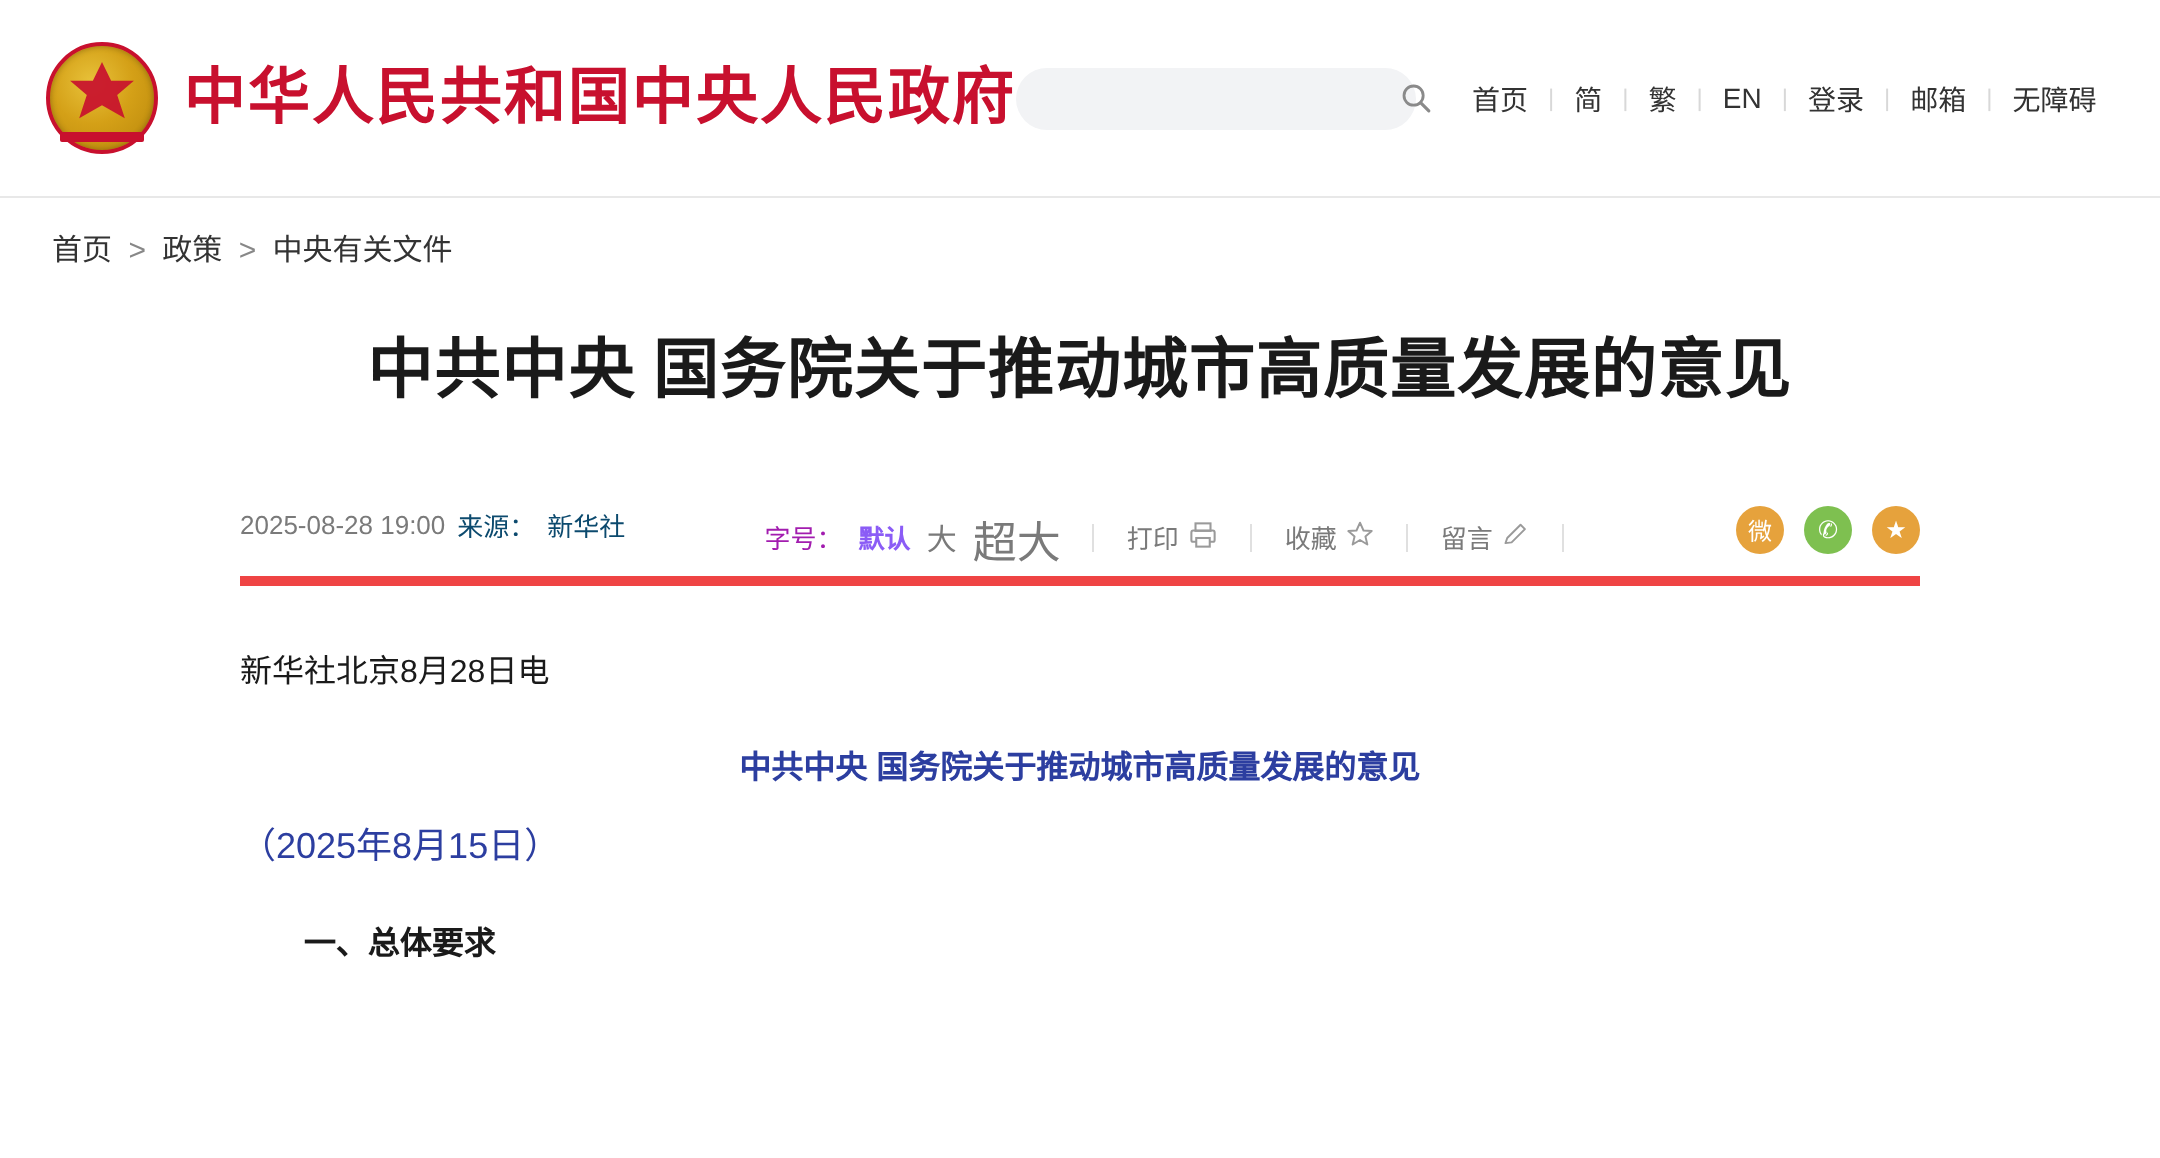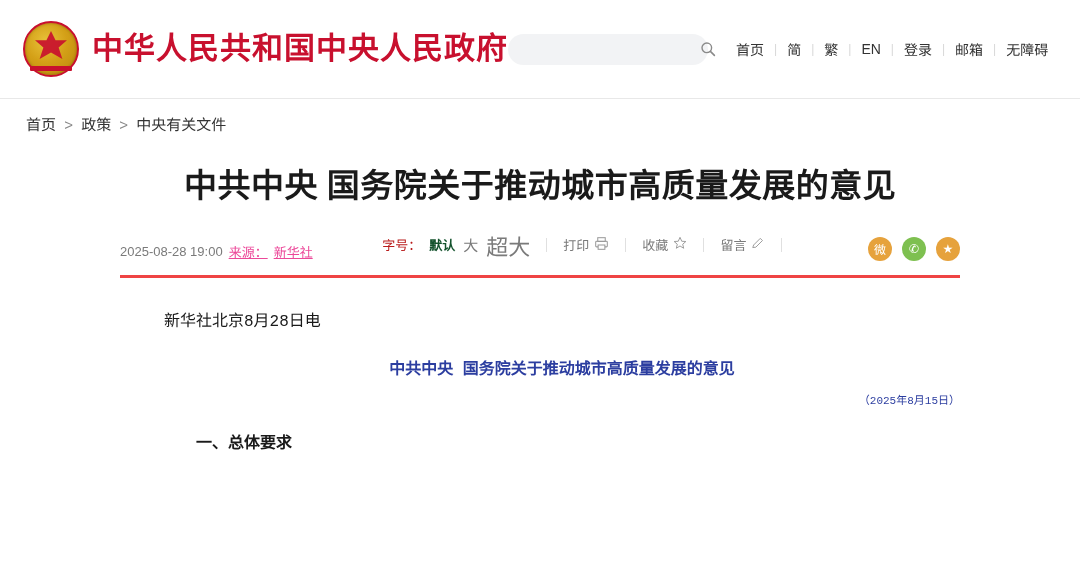--- a/index.html
+++ b/index.html
@@ -140,43 +140,43 @@
     font-family: "Liberation Serif", "DejaVu Serif", serif;
     font-size: 33px;
     font-weight: bold;
     color: #1a1a1a;
     text-align: center;
     line-height: 1.35;
     letter-spacing: .5px;
   }
 
   .meta-bar {
-    margin-top: 29px;
+    margin-top: 44px;
     height: 40px;
     display: flex;
-    align-items: flex-end;
+    align-items: flex-start;
     font-size: 13px;
     color: #7a7a7a;
-    border-bottom: 3px solid #ef4444;
+    border-bottom: 5px solid #ef4444;
     padding-bottom: 14px;
   }
   .meta-left { display: flex; align-items: center; gap: 0; }
-  .meta-source { margin-left: 6px; color: #ec4899; text-decoration: underline; }
+  .meta-source { margin-left: 6px; color: #0c4a6e; }
 
   .meta-center {
     margin-left: auto;
     display: flex;
     align-items: center;
     gap: 0;
     color: #7a7a7a;
   }
   .fontsize-group { display: flex; align-items: center; gap: 8px; }
-  .fs-label { color: #b91c1c; }
+  .fs-label { color: #a21caf; }
   .fs-opt { color: #7a7a7a; cursor: pointer; }
-  .fs-opt.active { color: #14532d; font-weight: bold; }
+  .fs-opt.active { color: #8b5cf6; font-weight: bold; }
   .fs-opt.big { font-size: 15px; }
   .fs-opt.bigger { font-size: 22px; }
 
   .vbar { width: 1px; height: 14px; background: #e0e0e0; margin: 0 16px; }
 
   .meta-action { display: flex; align-items: center; gap: 5px; cursor: pointer; color: #7a7a7a; }
 
   .meta-right {
     margin-left: auto;
     display: flex;
@@ -191,38 +191,37 @@
     font-size: 12px;
     cursor: pointer;
   }
   .share-weibo { background: #e6a23c; }
   .share-wechat { background: #7ec050; }
   .share-fav { background: #e6a23c; }
 
   
   .body-text {
     margin-top: 28px;
-    font-family: Liberation Mono, monospace;
+    font-family: Liberation Sans, sans-serif;
     font-size: 16px;
     color: #1a1a1a;
     line-height: 2.0;
-    margin-left: 44px;
   }
   .dateline { text-align: left; }
   .inner-title {
     text-align: center;
     color: #2c3ea0;
     font-weight: bold;
     font-size: 16px;
     margin-top: 16px;
   }
   .inner-date {
-    text-align: right;
+    text-align: left;
     color: #2c3ea0;
-    font-size: 11px;
+    font-size: 18px;
     margin-top: 4px;
   }
   .para {
     margin-top: 14px;
     text-indent: 2em;
     text-align: justify;
     letter-spacing: .2px;
   }
   .section-head {
     margin-top: 16px;

